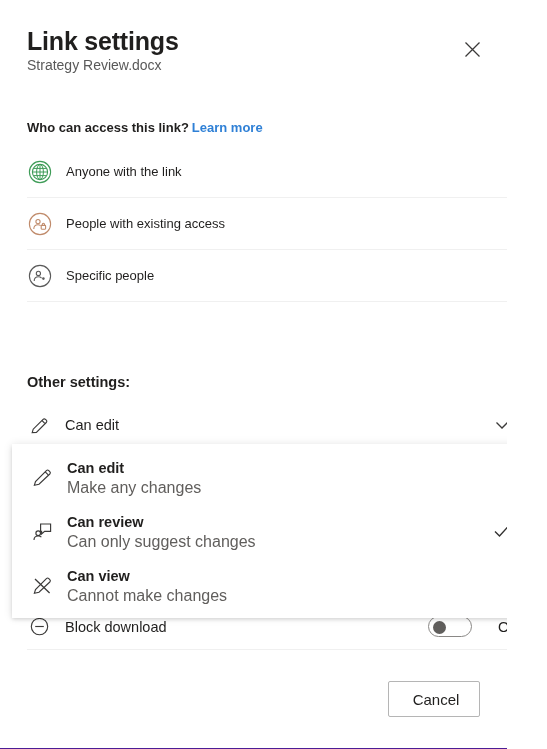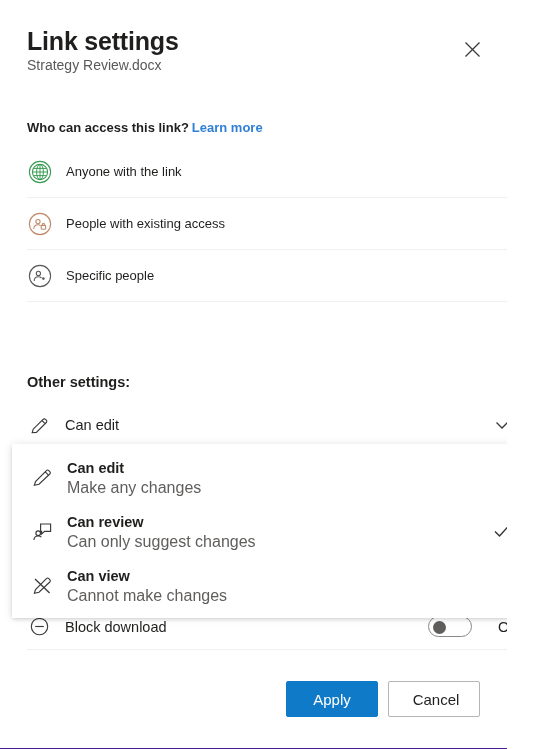--- a/index.html
+++ b/index.html
@@ -459,18 +459,17 @@
     <span class="toggle-wrap">
       <span class="toggle">
         <span class="knob"></span>
       </span>
       <span class="toggle-state">Off</span>
     </span>
   </div>
 
   <div class="footer">
     <div class="footer-actions">
-      <div class="btn btn-primary">Apply</div>
       <div class="btn btn-secondary">Cancel</div>
     </div>
   </div>
 
 </div>
 
 </body></html>

